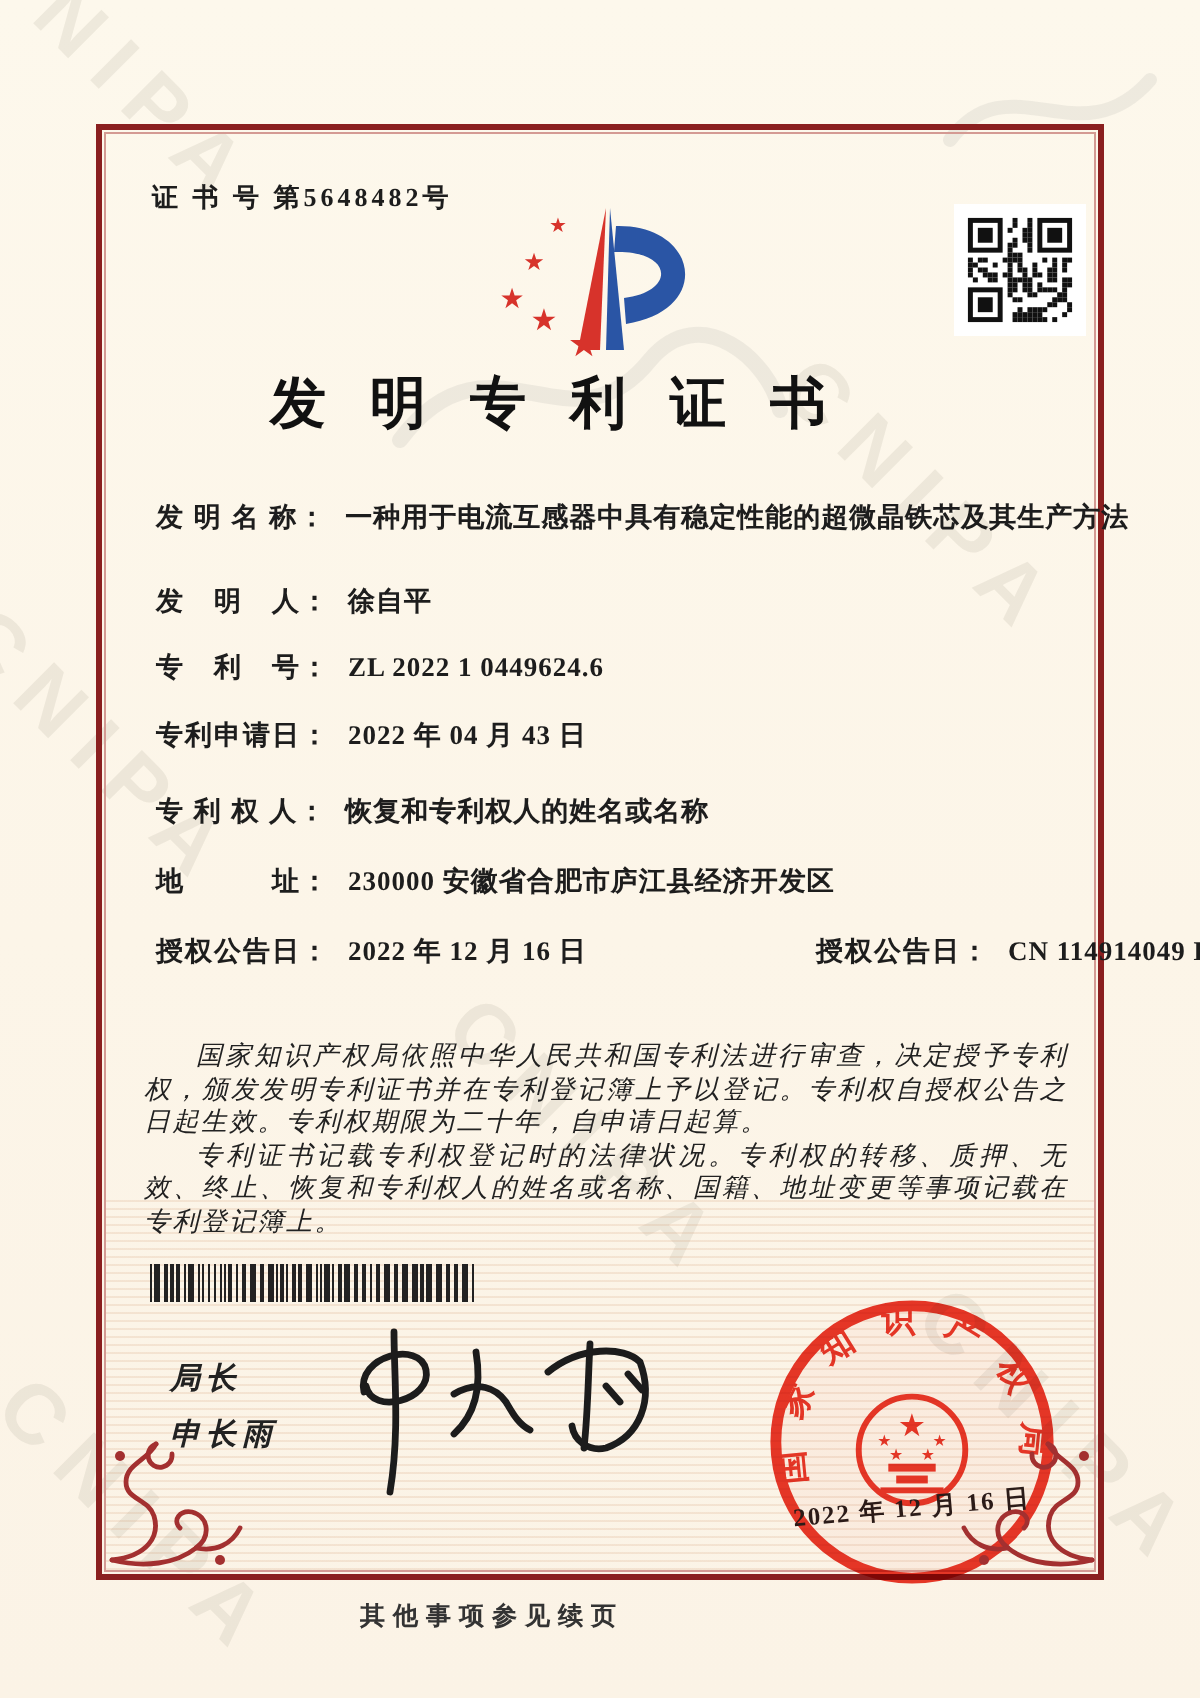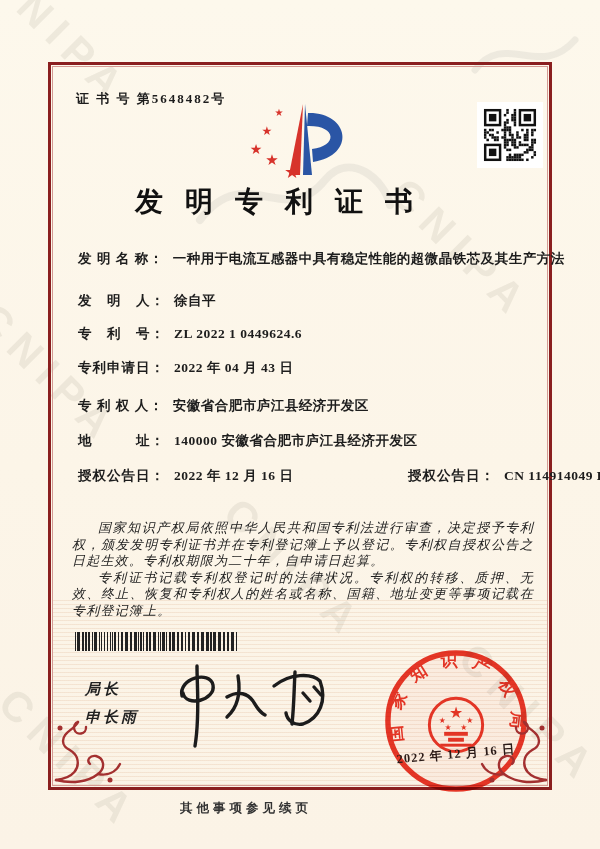--- a/index.html
+++ b/index.html
@@ -239,24 +239,24 @@
   <div class="frow" style="top:292px;">
     <span class="lab">发　明　人：</span><span class="val">徐自平</span>
   </div>
   <div class="frow" style="top:325px;">
     <span class="lab">专　利　号：</span><span class="val">ZL 2022 1 0449624.6</span>
   </div>
   <div class="frow" style="top:359px;">
     <span class="lab">专利申请日：</span><span class="val">2022 年 04 月 43 日</span>
   </div>
   <div class="frow" style="top:397px;">
-    <span class="lab">专 利 权 人：</span><span class="val">安徽省合肥市庐江县经济开发区</span>
+    <span class="lab">专 利 权 人：</span><span class="val">恢复和专利权人的姓名或名称</span>
   </div>
   <div class="frow" style="top:432px;">
-    <span class="lab">地　　　址：</span><span class="val">140000 安徽省合肥市庐江县经济开发区</span>
+    <span class="lab">地　　　址：</span><span class="val">230000 安徽省合肥市庐江县经济开发区</span>
   </div>
   <div class="frow" style="top:467px;">
     <span class="lab">授权公告日：</span><span class="val">2022 年 12 月 16 日</span>
     <span class="grant2">
       <span class="lab">授权公告日：</span><span class="val">CN 114914049 B</span>
     </span>
   </div>
 
   <div class="paras">
     <p>国家知识产权局依照中华人民共和国专利法进行审查，决定授予专利权，颁发发明专利证书并在专利登记簿上予以登记。专利权自授权公告之日起生效。专利权期限为二十年，自申请日起算。</p>

